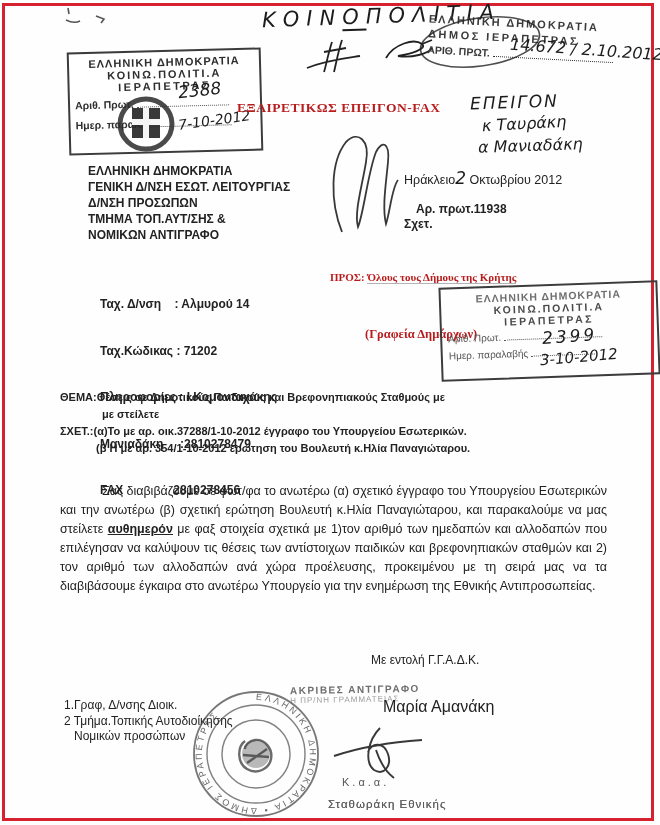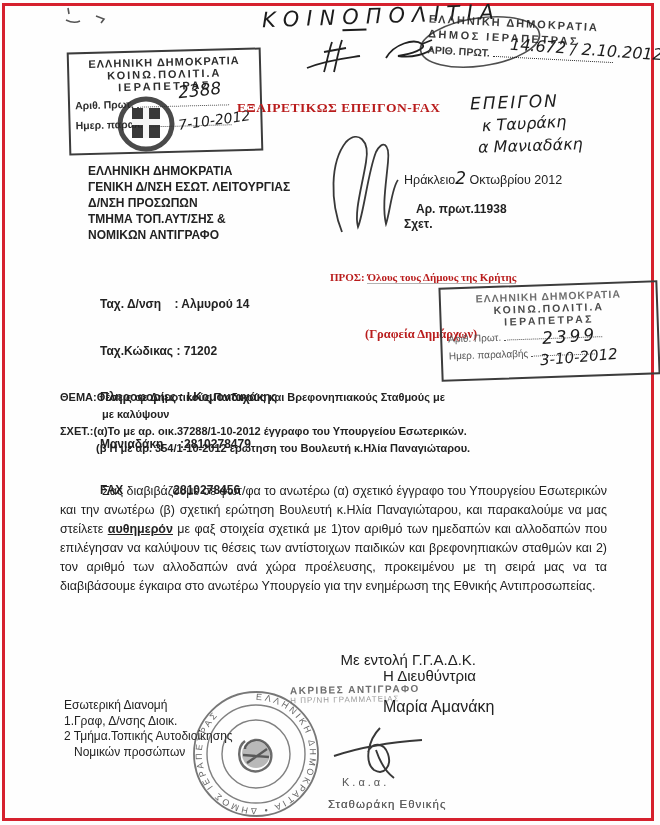--- a/index.html
+++ b/index.html
@@ -124,45 +124,43 @@
       <span class="dotted" style="width:64px;"></span>
     </div>
   </div>
   <div class="abs hw" style="left:542px;top:326px;font-size:17px;letter-spacing:3px;transform:rotate(-4deg);">2399</div>
   <div class="abs hw" style="left:540px;top:348px;font-size:15px;transform:rotate(-5deg);white-space:nowrap;">3-10-2012</div>
 
   <div class="abs typed" style="left:60px;top:389px;font-size:11px;font-weight:bold;line-height:17px;width:560px;">
     <div>
       <span>ΘΕΜΑ:</span><span>Θέσεις σε Δημοτικούς Παιδικούς και Βρεφονηπιακούς Σταθμούς με</span>
     </div>
-    <div style="padding-left:42px;">με καλύψουν</div>
+    <div style="padding-left:42px;">με στείλετε</div>
     <div>
       <span>ΣΧΕΤ.:</span><span>(α)Το με αρ. οικ.37288/1-10-2012 έγγραφο του Υπουργείου Εσωτερικών.</span>
     </div>
     <div style="padding-left:36px;">(β Η με αρ. 354/1-10-2012 ερώτηση του Βουλευτή κ.Ηλία Παναγιώταρου.</div>
   </div>
 
   <p class="abs typed" style="left:60px;top:482px;width:547px;font-size:12.5px;line-height:19px;text-align:justify;text-indent:42px;margin:0;">
     <span>Σας διαβιβάζουμε σε φωτ/φα το ανωτέρω (α) σχετικό έγγραφο του Υπουργείου Εσωτερικών και την ανωτέρω (β) σχετική ερώτηση Βουλευτή κ.Ηλία Παναγιώταρου, και παρακαλούμε να μας στείλετε </span><span style="font-weight:bold;text-decoration:underline;">αυθημερόν</span><span> με φαξ στοιχεία σχετικά με 1)τον αριθμό των ημεδαπών και αλλοδαπών που επιλέγησαν να καλύψουν τις θέσεις των αντίστοιχων παιδικών και βρεφονηπιακών σταθμών και 2) τον αριθμό των αλλοδαπών ανά χώρα προέλευσης, προκειμένου με τη σειρά μας να τα διαβιβάσουμε έγκαιρα στο ανωτέρω Υπουργείο για την ενημέρωση της Εθνικής Αντιπροσωπείας.</span>
   </p>
 
-  <div class="abs typed" style="left:336px;top:652px;width:140px;text-align:right;font-size:15px;line-height:16px;">
+  <div class="abs typed" style="left:371px;top:652px;width:140px;text-align:left;font-size:12px;line-height:16px;">
     <div>Με εντολή Γ.Γ.Α.Δ.Κ.</div>
-    <div>Η Διευθύντρια</div>
   </div>
 
   <div class="abs" style="left:290px;top:684px;transform:rotate(-1deg);">
     <div class="faint" style="font-size:10px;letter-spacing:1.5px;font-weight:bold;">ΑΚΡΙΒΕΣ ΑΝΤΙΓΡΑΦΟ</div>
     <div style="font-size:8px;letter-spacing:1px;color:#9a9a9a;">Η ΠΡ/ΝΗ ΓΡΑΜΜΑΤΕΙΑΣ</div>
   </div>
 
   <div class="abs typed" style="left:383px;top:698px;font-size:16px;">Μαρία Αμανάκη</div>
 
   <div class="abs typed" style="left:64px;top:698px;font-size:12px;line-height:15.5px;">
-    <div>Εσωτερική Διανομή</div>
     <div>1.Γραφ, Δ/νσης Διοικ.</div>
     <div>2 Τμήμα.Τοπικής Αυτοδιοίκησης</div>
     <div style="padding-left:10px;">Νομικών προσώπων</div>
   </div>
 
   <svg class="abs" style="left:185px;top:683px;" width="142" height="142" viewBox="0 0 142 142">
     <defs>
       <path id="ringPath" d="M 71,17 A 54,54 0 1,1 70.9,17"></path>
     </defs>
     <circle cx="71" cy="71" r="62" fill="none" stroke="#4a4a4a" stroke-width="1.8" opacity="0.75"></circle>

